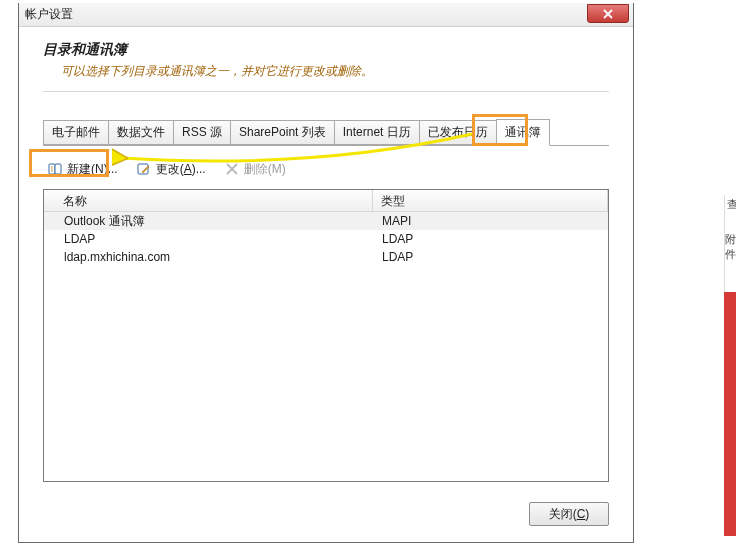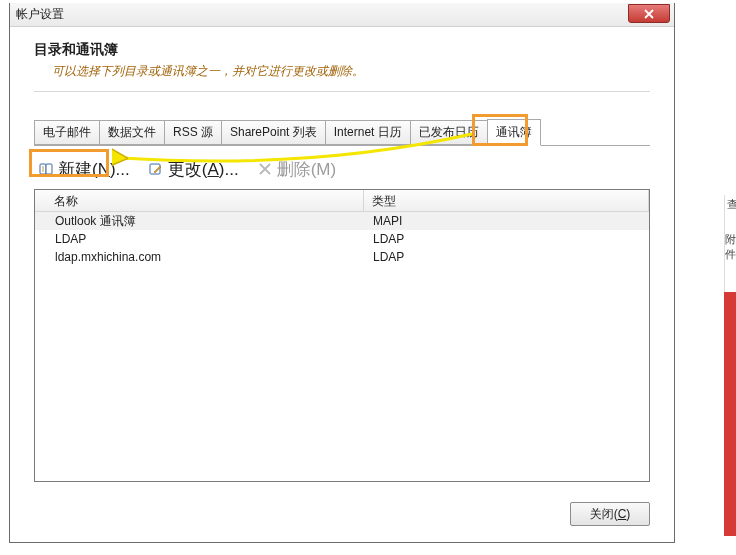--- a/index.html
+++ b/index.html
@@ -1,42 +1,42 @@
 <!DOCTYPE html>
 <html><head>
 <meta charset="utf-8">
 <style>
   * { box-sizing: border-box; }
   html,body { margin:0; padding:0; font-family:"Microsoft YaHei","Segoe UI",Tahoma,sans-serif; font-size:12px; color:#222; }
   .canvas { position:relative; width:736px; height:555px; background:#fff; }
 
   
   .dialog {
-    position:absolute; left:9px; top:3px; width:666px; height:540px;
+    position:absolute; left:18px; top:3px; width:616px; height:540px;
     background:#fff; border:1px solid #6a6a6a; border-top-width:0;
   }
   
   .title-bar {
     position:absolute; left:0; top:0; right:0; height:24px;
     background:linear-gradient(#f7f7f7,#eaeaea);
     border-bottom:1px solid #d0d0d0;
     display:flex; align-items:center; padding-left:6px;
   }
   .title-bar-text { font-size:12px; }
   .close-btn {
     position:absolute; top:1px; right:4px; width:42px; height:19px;
     background:linear-gradient(#e67b79,#c43b33);
     border:1px solid #8e2b27; border-radius:0 0 3px 3px;
     display:flex; align-items:center; justify-content:center;
   }
   .close-btn svg { width:10px; height:10px; }
 
   
   .header-block { position:absolute; left:24px; top:38px; right:24px; }
-  .header-title { font-size:14px; font-weight:bold; margin-bottom:4px; }
+  .header-title { font-size:14px; font-weight:bold; margin-bottom:4px;font-style:italic; }
   .header-desc  { font-size:12px; margin-left:18px; color:#a16207;font-style:italic; }
 
   .hr-line { position:absolute; left:24px; right:24px; top:88px; height:1px; background:#d8d8d8; }
 
   
   .tab-strip {
     position:absolute; left:24px; top:117px; right:24px; height:26px;
     border-bottom:1px solid #a9a9a9;
     display:flex; align-items:flex-end;
   }
@@ -56,21 +56,21 @@
     border:3px solid #f29b2e; pointer-events:none; z-index:20;
   }
 
   
   .toolbar-row {
     position:absolute; left:24px; top:153px; right:24px; height:26px;
     display:flex; align-items:center; gap:10px;
   }
   .tool-btn {
     display:flex; align-items:center; gap:4px; height:22px; padding:0 4px;
-    font-size:17px; color:#222;
+    font-size:12px; color:#222;
   }
   .tool-btn.disabled { color:#9c9c9c; }
   .tool-btn .ul { text-decoration:underline; }
   .icon-slot { width:16px; height:16px; display:flex; align-items:center; justify-content:center; }
 
   .btn-highlight-box {
     position:absolute; left:29px; top:149px; width:80px; height:28px;
     border:3px solid #f29b2e; pointer-events:none; z-index:20;
   }
 

